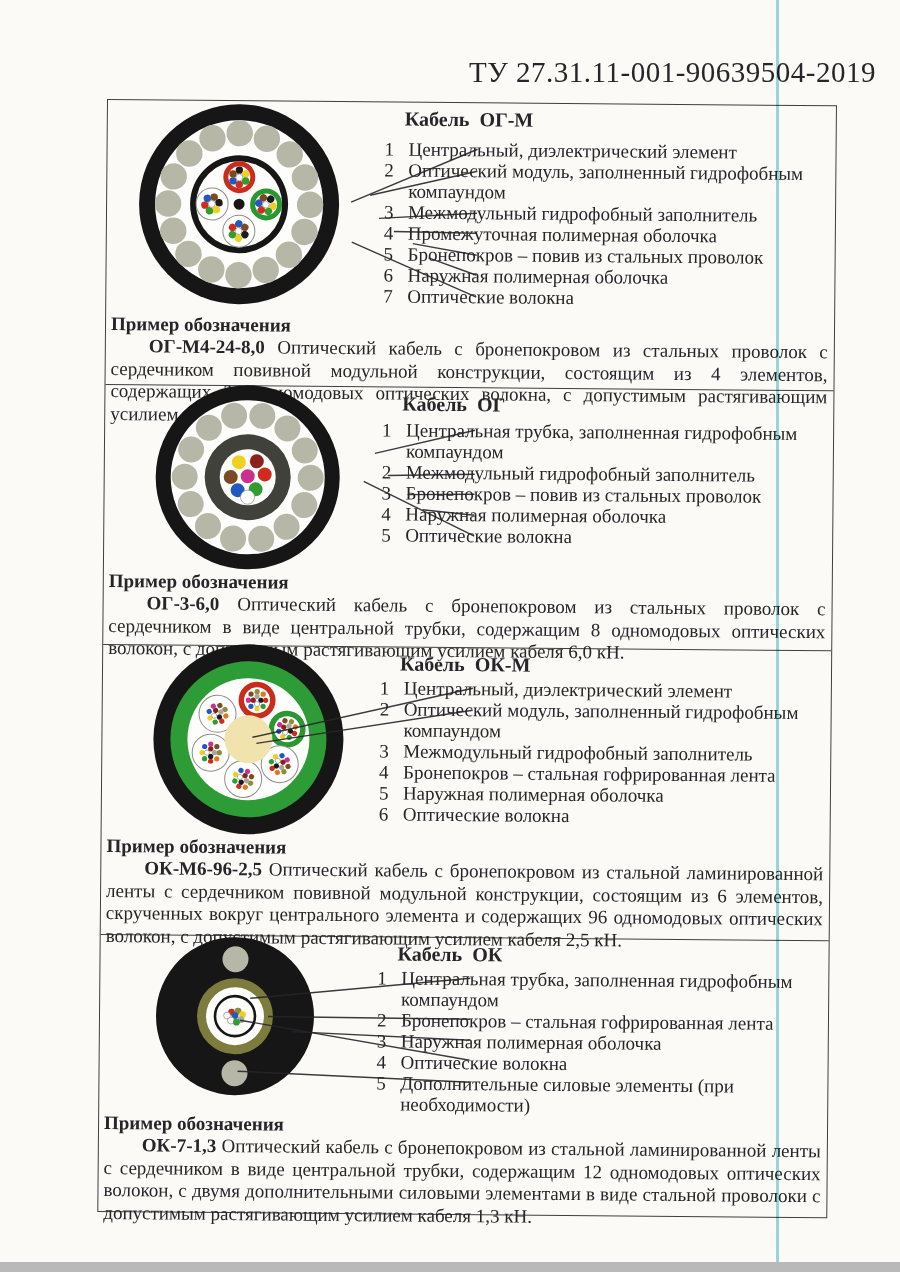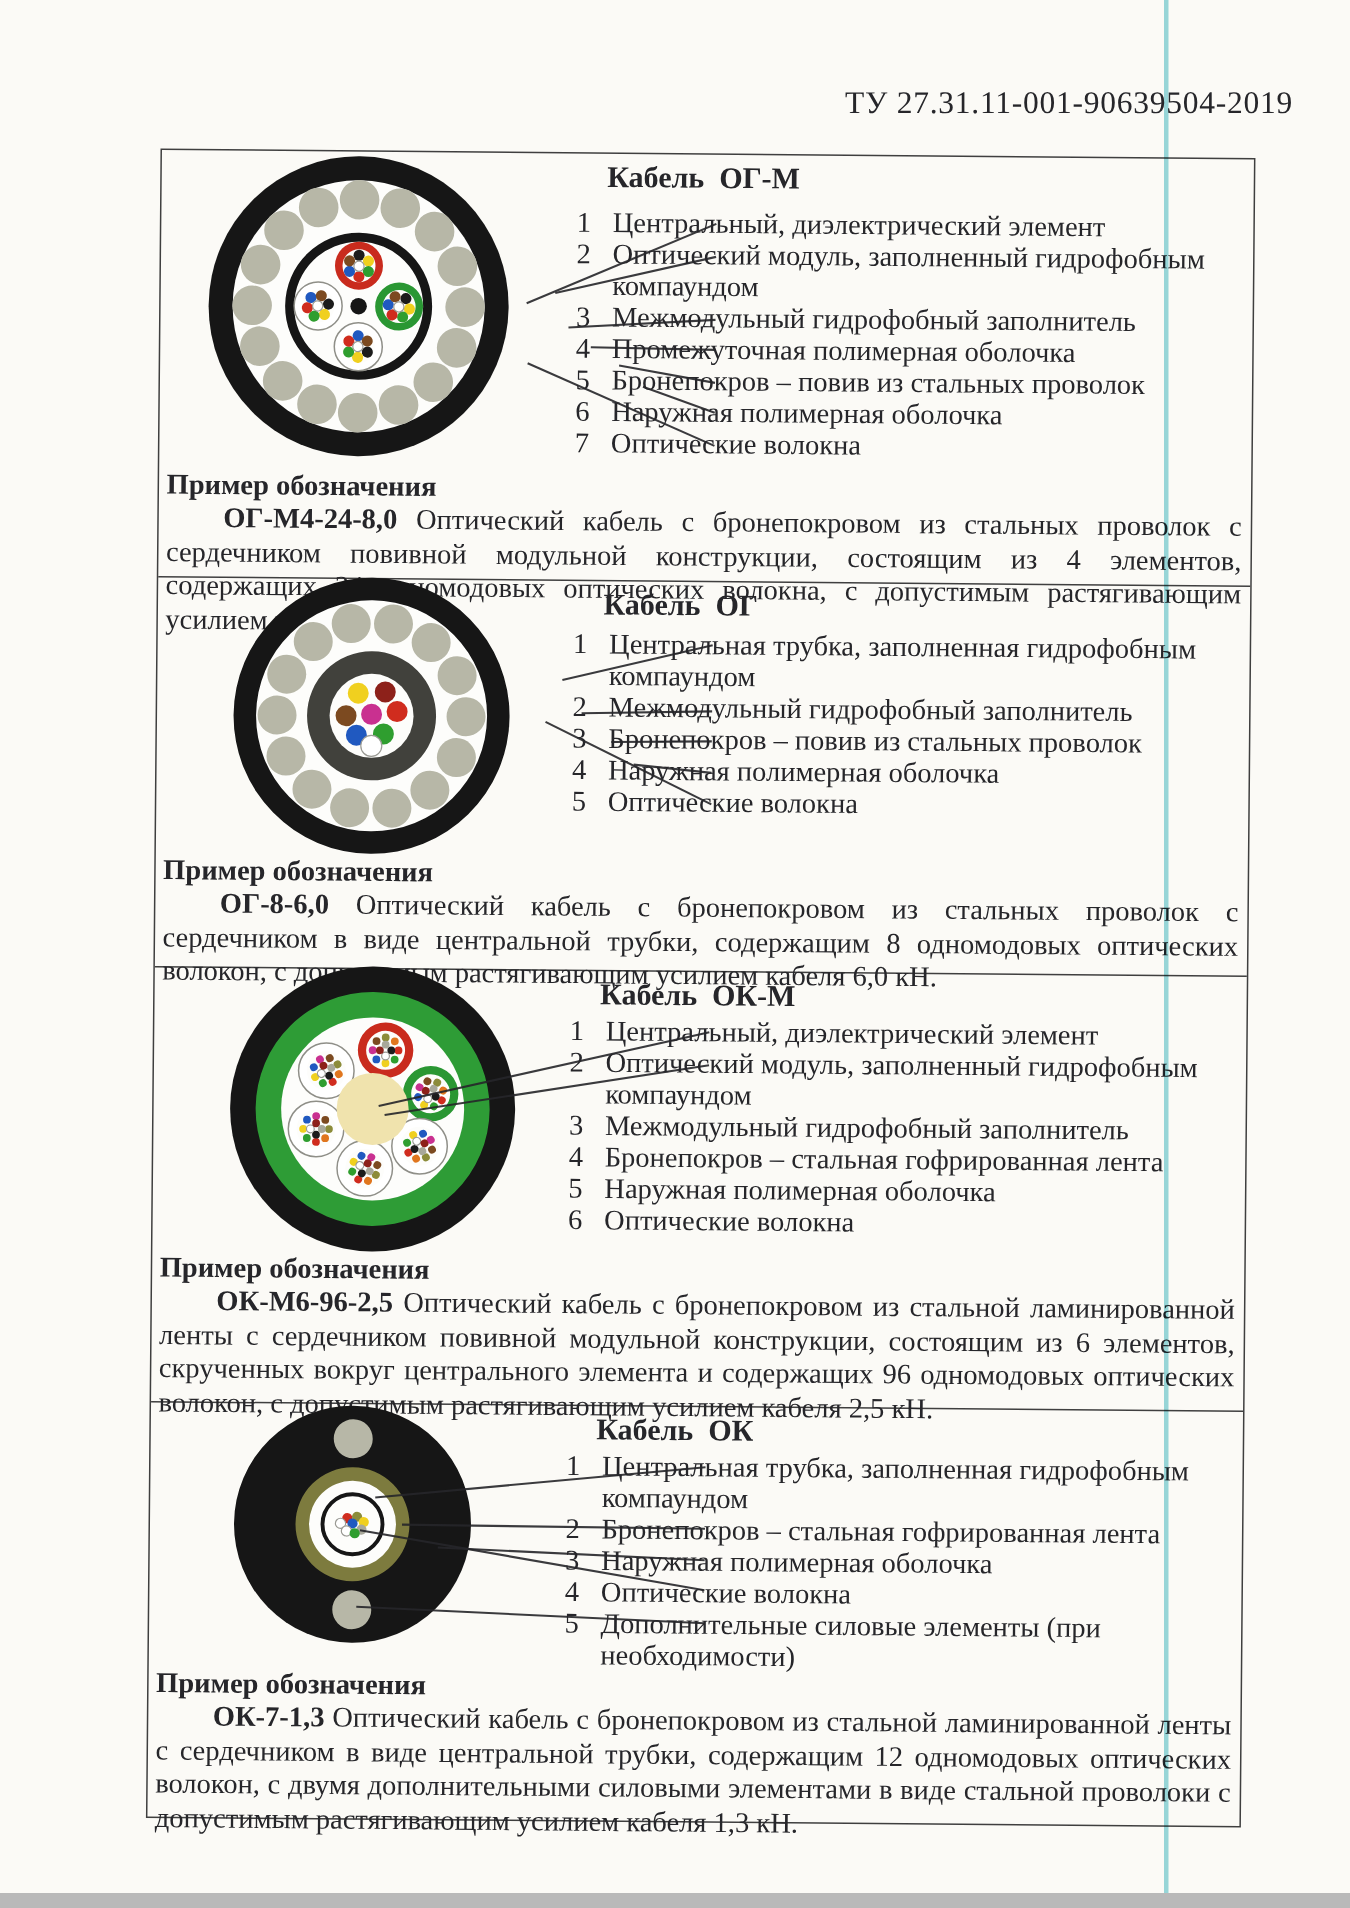--- a/index.html
+++ b/index.html
@@ -1,18 +1,18 @@
 <!DOCTYPE html>
 <html lang="ru" style="--paper: #fbfaf6; --paper-white: #fdfdfb; --ink: #26262a; --box-border: #3f3f3f; --cyan-line: #6fcbd2; --scanner-gray: #b9b9b9; --wire-gray: #b7b7a7; --ring-black: #161616; --module-red: #c92b1d; --module-green: #2a9733; --tape-green: #2e9c36; --tape-olive: #7d7b3e; --tube-dark: #41413c; --center-beige: #f0e3ad; --fiber-red: #d02c1e; --fiber-blue: #2059c0; --fiber-green: #2f9e2f; --fiber-yellow: #f0d01f; --fiber-magenta: #c93090; --fiber-white: #ffffff; --fiber-black: #1c1c1c; --fiber-brown: #7c4a20; --fiber-olive: #8c8c3a; --fiber-orange: #e0761e; --fiber-darkred: #8d211a; --fiber-gray: #a8a89a;"><head>
 <meta charset="utf-8">
 <style>
   html,body{margin:0;padding:0;}
   body{font-family:"Liberation Serif","DejaVu Serif",serif;}
   .page{position:relative;width:900px;height:1272px;background:var(--paper);overflow:hidden;color:var(--ink);}
-  .header-num{position:absolute;top:56px;right:38px;font-size:21px;letter-spacing:.5px;color:var(--ink);}
+  .header-num{position:absolute;top:56px;right:24px;font-size:29px;letter-spacing:.5px;color:var(--ink);}
   .doc-box{position:absolute;left:107px;top:99px;width:730px;height:1113px;border:1.6px solid var(--box-border);box-sizing:border-box;transform:rotate(.5deg);transform-origin:0 0;background:transparent;}
   .section{position:relative;width:100%;box-sizing:border-box;}
   .section.divider{border-bottom:1.6px solid var(--box-border);}
   .sec-title{position:absolute;left:297px;top:5px;font-size:20px;font-weight:bold;white-space:pre;}
   ol.items{position:absolute;left:277px;margin:0;padding:0;list-style:none;width:446px;font-size:19px;line-height:21px;}
   ol.items li{display:flex;}
   ol.items .num{width:14px;margin-right:10px;flex:none;}
   ol.items .txt{flex:1;}
   .example{position:absolute;left:5px;right:6px;}
   .example-head{font-size:19px;font-weight:bold;line-height:22px;margin:0;}
@@ -236,21 +236,21 @@
             <span class="txt">Наружная полимерная оболочка</span>
           </li>
 
           <li>
             <span class="num">5</span>
             <span class="txt">Оптические волокна</span>
           </li>
         </ol>
       <div class="example" style="top:185px;">
         <p class="example-head">Пример обозначения</p>
-        <p class="example-text"><b>ОГ-8-6,0</b> <span>Оптический кабель с бронепокровом из стальных проволок с сердечником в виде центральной трубки, содержащим 8 одномодовых оптических волокон, с допустимым растягивающим усилием кабеля 6,0 кН.</span></p>
+        <p class="example-text"><b>ОГ-3-6,0</b> <span>Оптический кабель с бронепокровом из стальных проволок с сердечником в виде центральной трубки, содержащим 8 одномодовых оптических волокон, с допустимым растягивающим усилием кабеля 6,0 кН.</span></p>
       </div>
     </div>
 
     <div class="section divider" style="height:290px;">
       <svg class="diagram" style="left:41px;top:-12px;" width="210" height="210" viewBox="-105 -105 210 210">
         <circle class="ink-f" r="95"></circle>
         <circle class="tapeg" r="78"></circle>
         <circle class="pw" r="61"></circle>
         <g>
           <g transform="translate(8.3,-39.1)">

